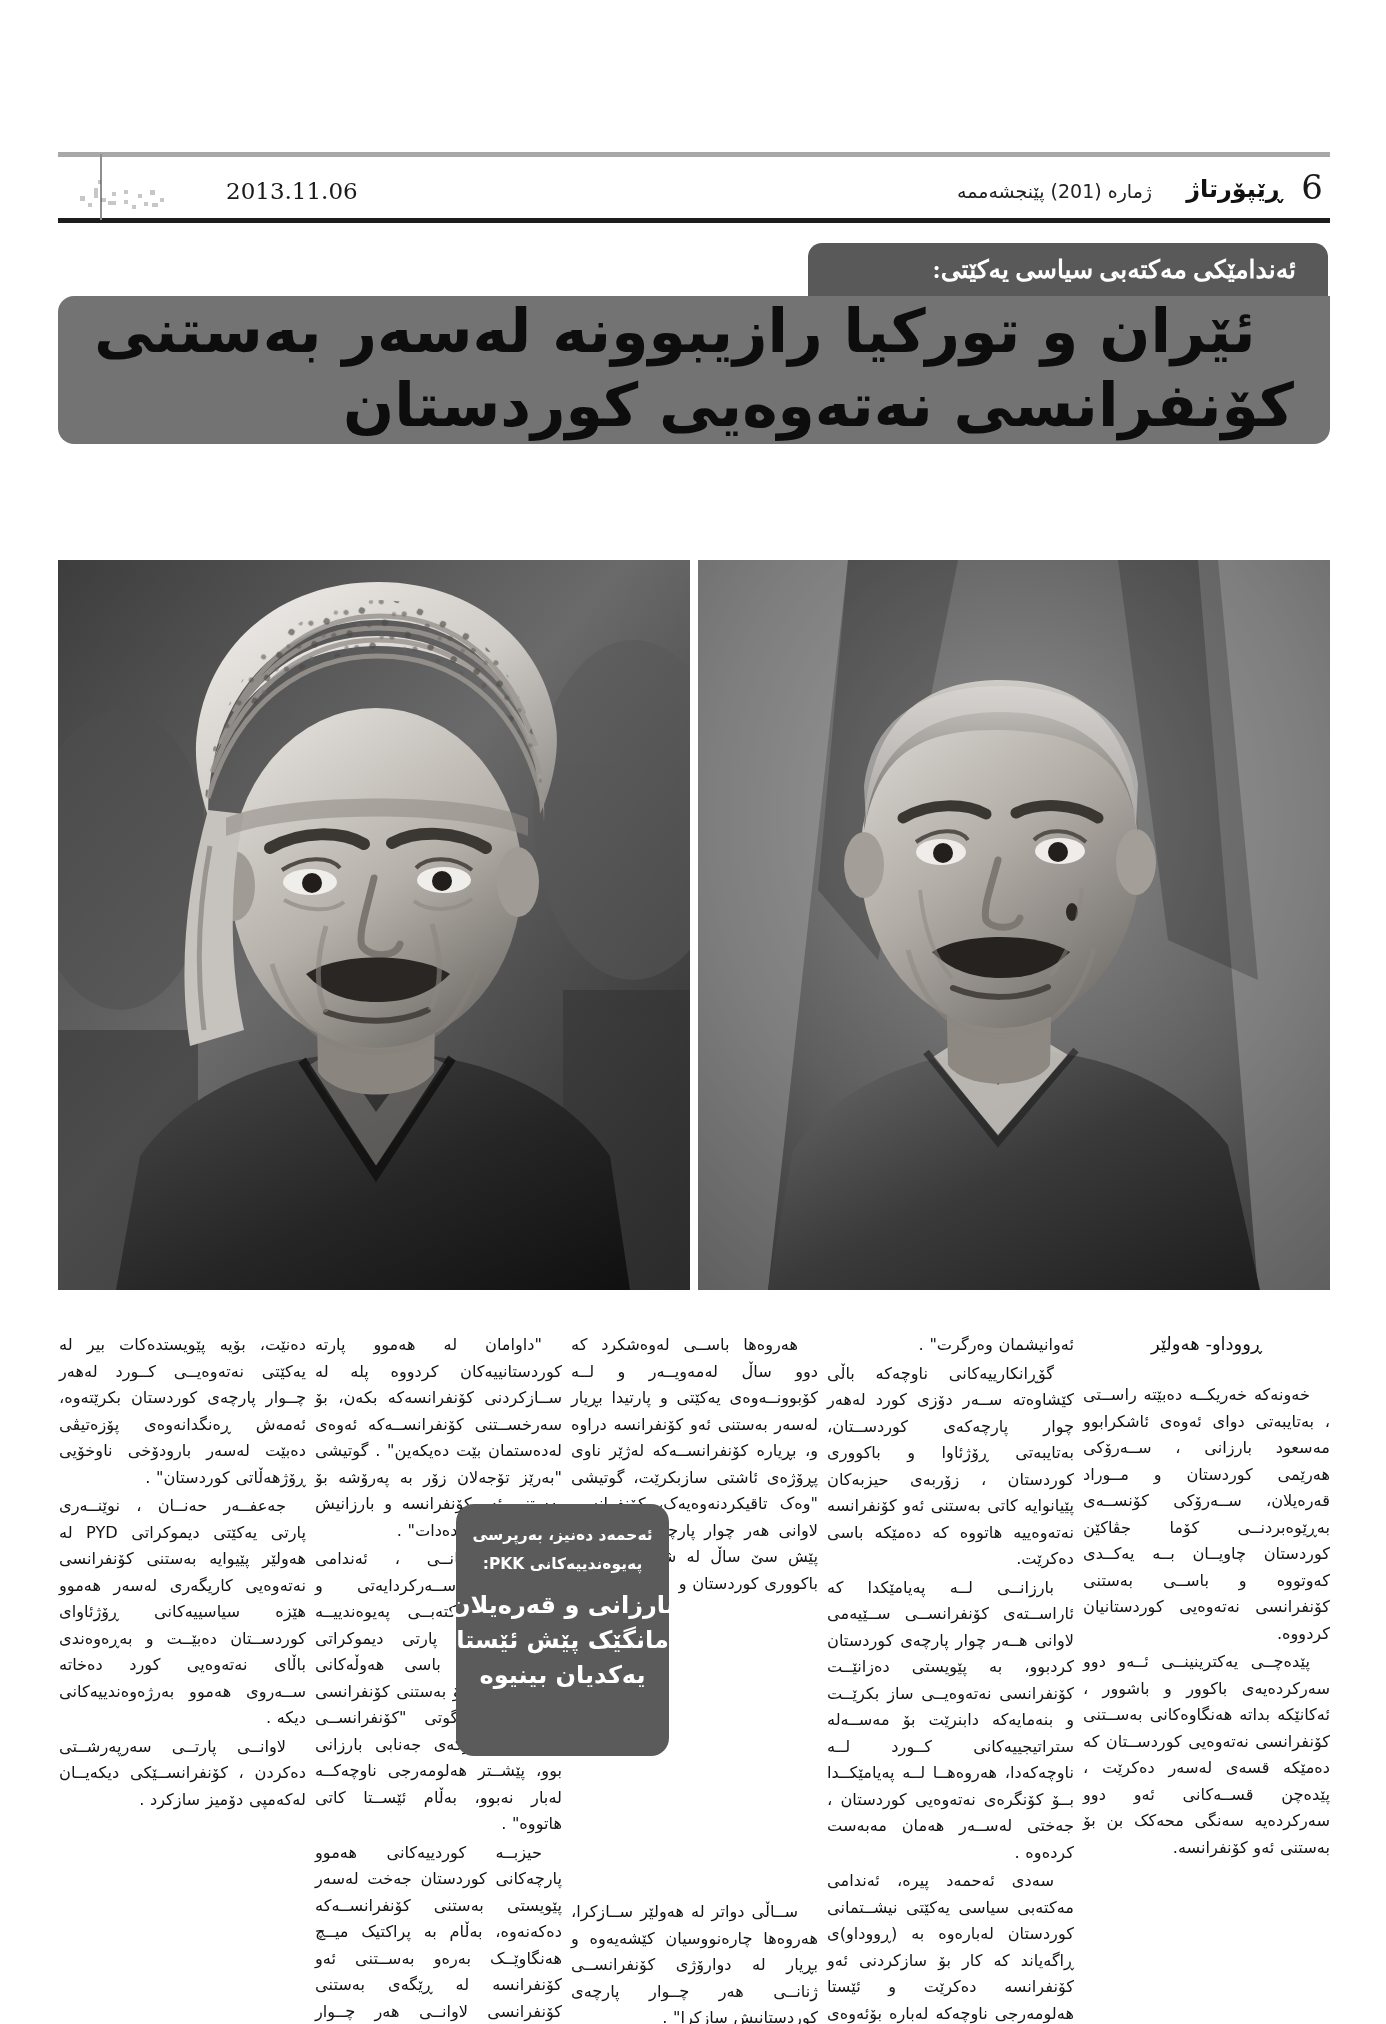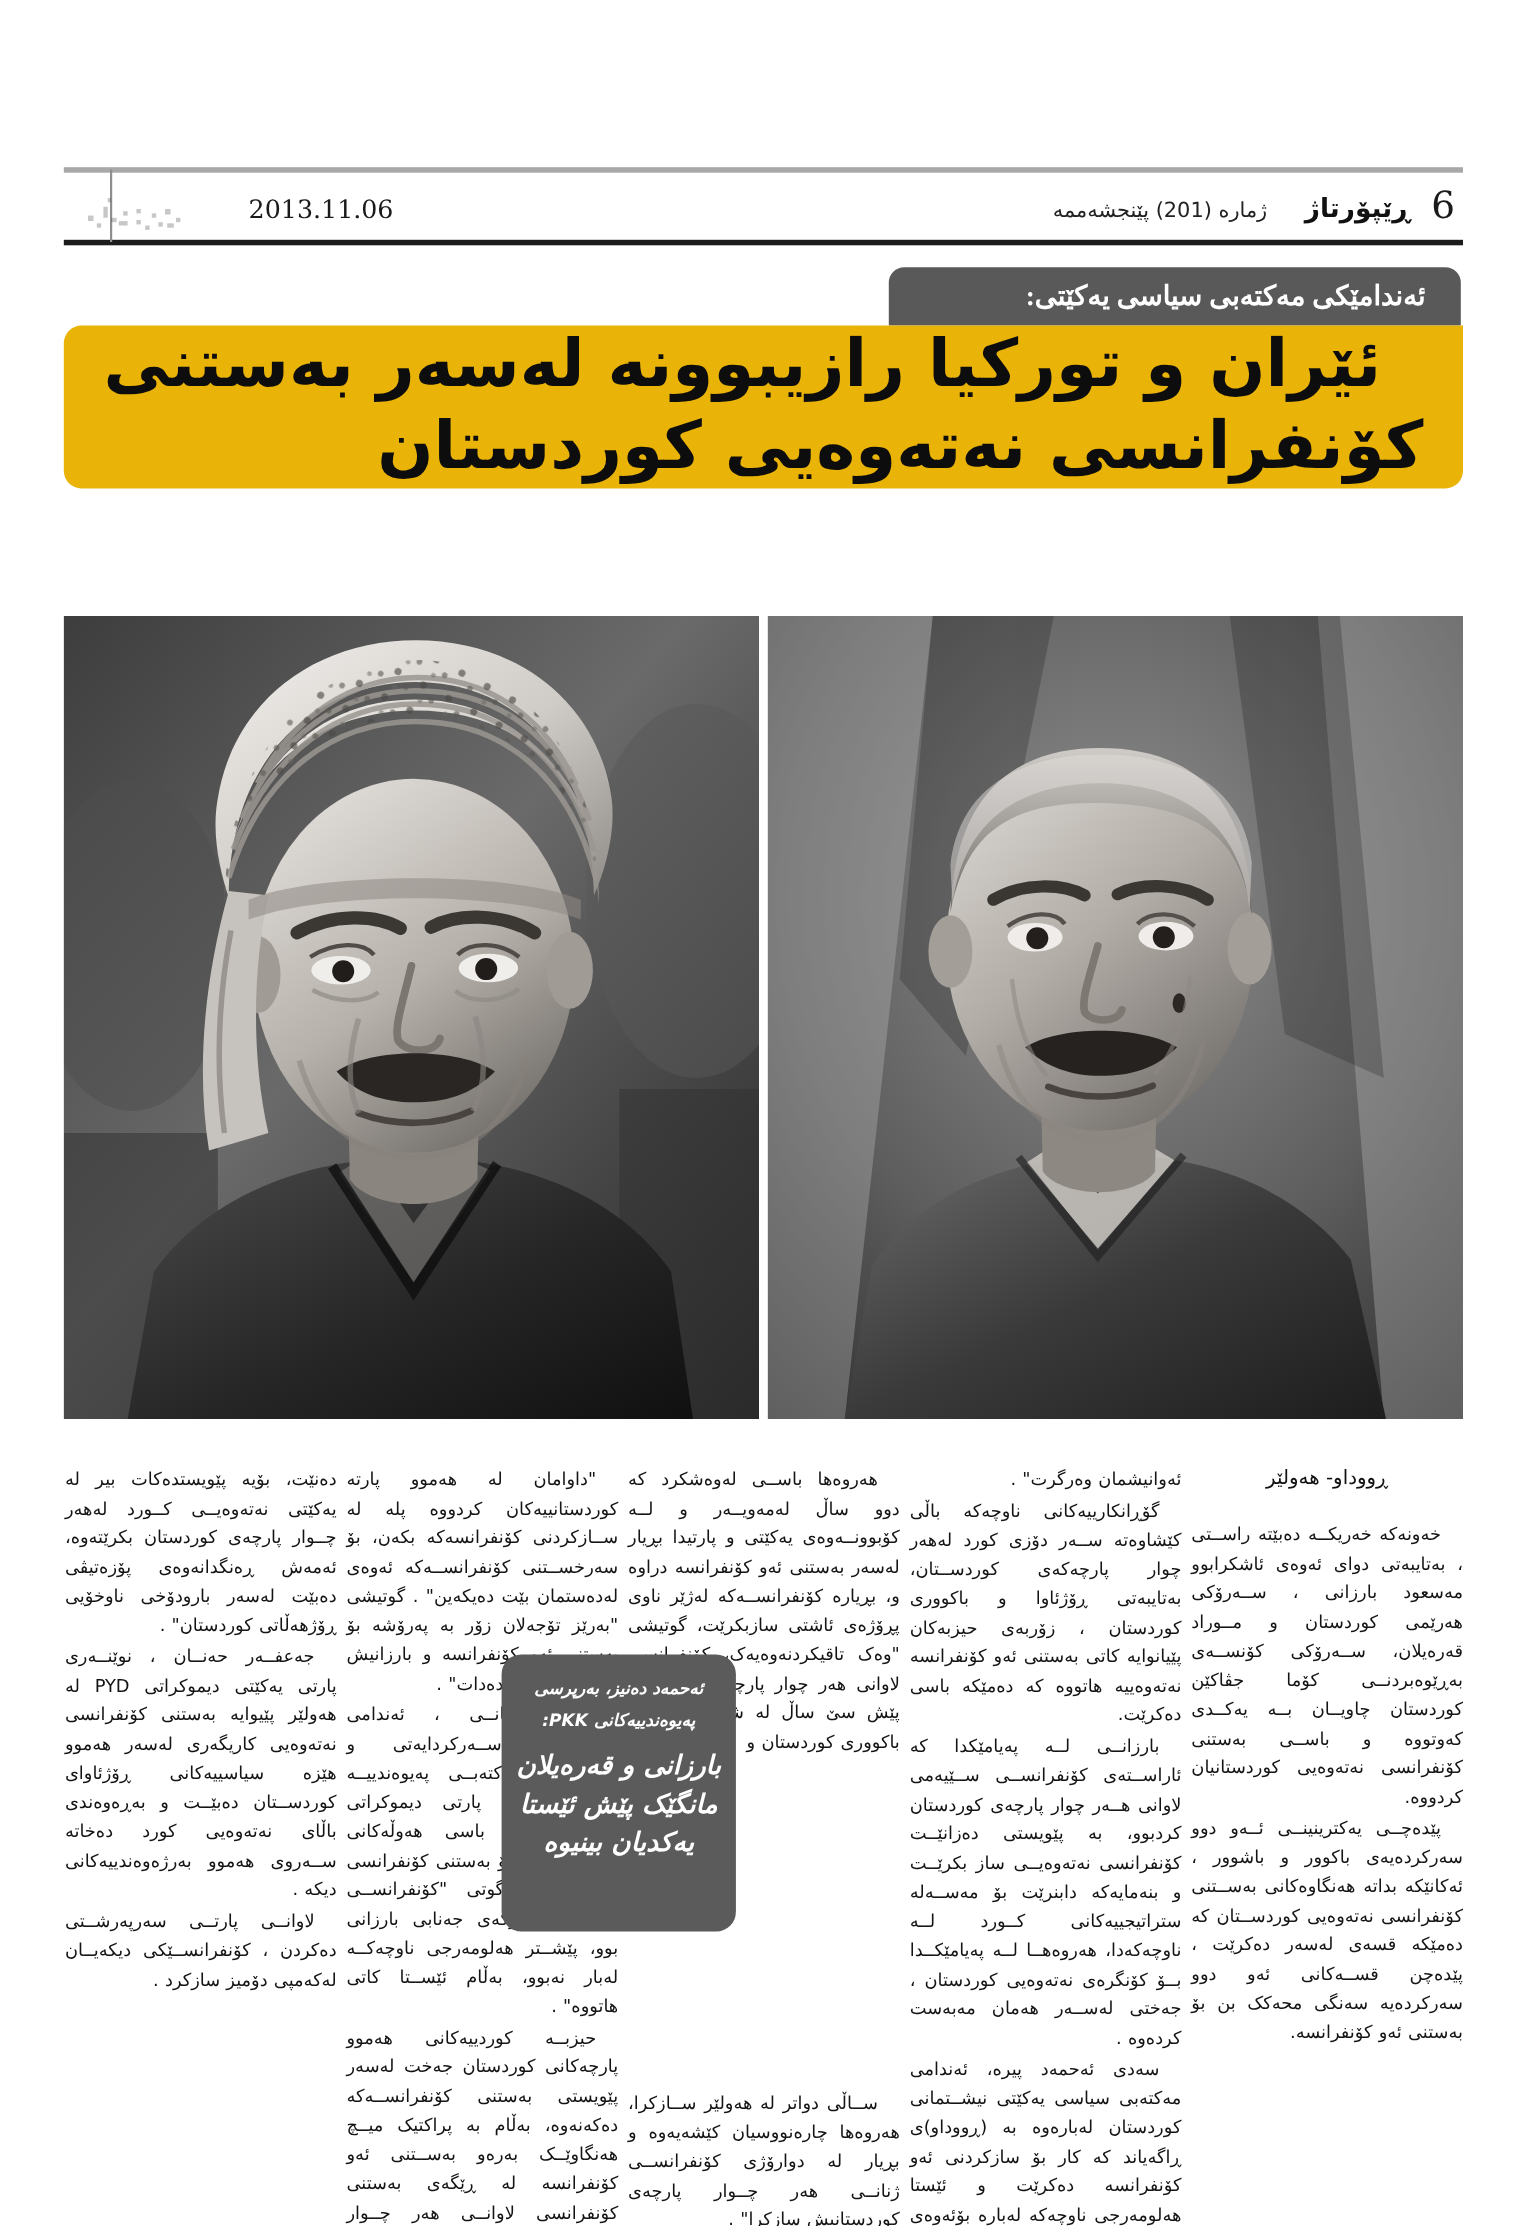--- a/index.html
+++ b/index.html
@@ -119,21 +119,21 @@
     font-family: Liberation Serif, serif;
   }
 
   
   .headline-panel {
     position: absolute;
     left: 58px;
     top: 296px;
     width: 1272px;
     height: 148px;
-    background: #eab308;
+    background: #737373;
     border-top-left-radius: 16px;
     border-bottom-left-radius: 16px;
     border-bottom-right-radius: 16px;
     padding: 6px 36px 10px 36px;
     box-sizing: border-box;
     display: flex;
     flex-direction: column;
     justify-content: center;
     align-items: flex-end;
   }
@@ -218,21 +218,20 @@
     background: #5b5b5b;
     border-radius: 18px;
     color: #ffffff;
     box-sizing: border-box;
     padding: 18px 16px 14px 16px;
     display: flex;
     flex-direction: column;
     align-items: center;
     justify-content: flex-start;
     text-align: center;
-    font-style: italic;
   }
   .pq-attrib {
     font-size: 15.5px;
     font-weight: bold;
     line-height: 27px;
     margin-bottom: 2px;
   }
   .pq-attrib-2 { margin-bottom: 10px; }
   .pq-line {
     font-size: 24px;

